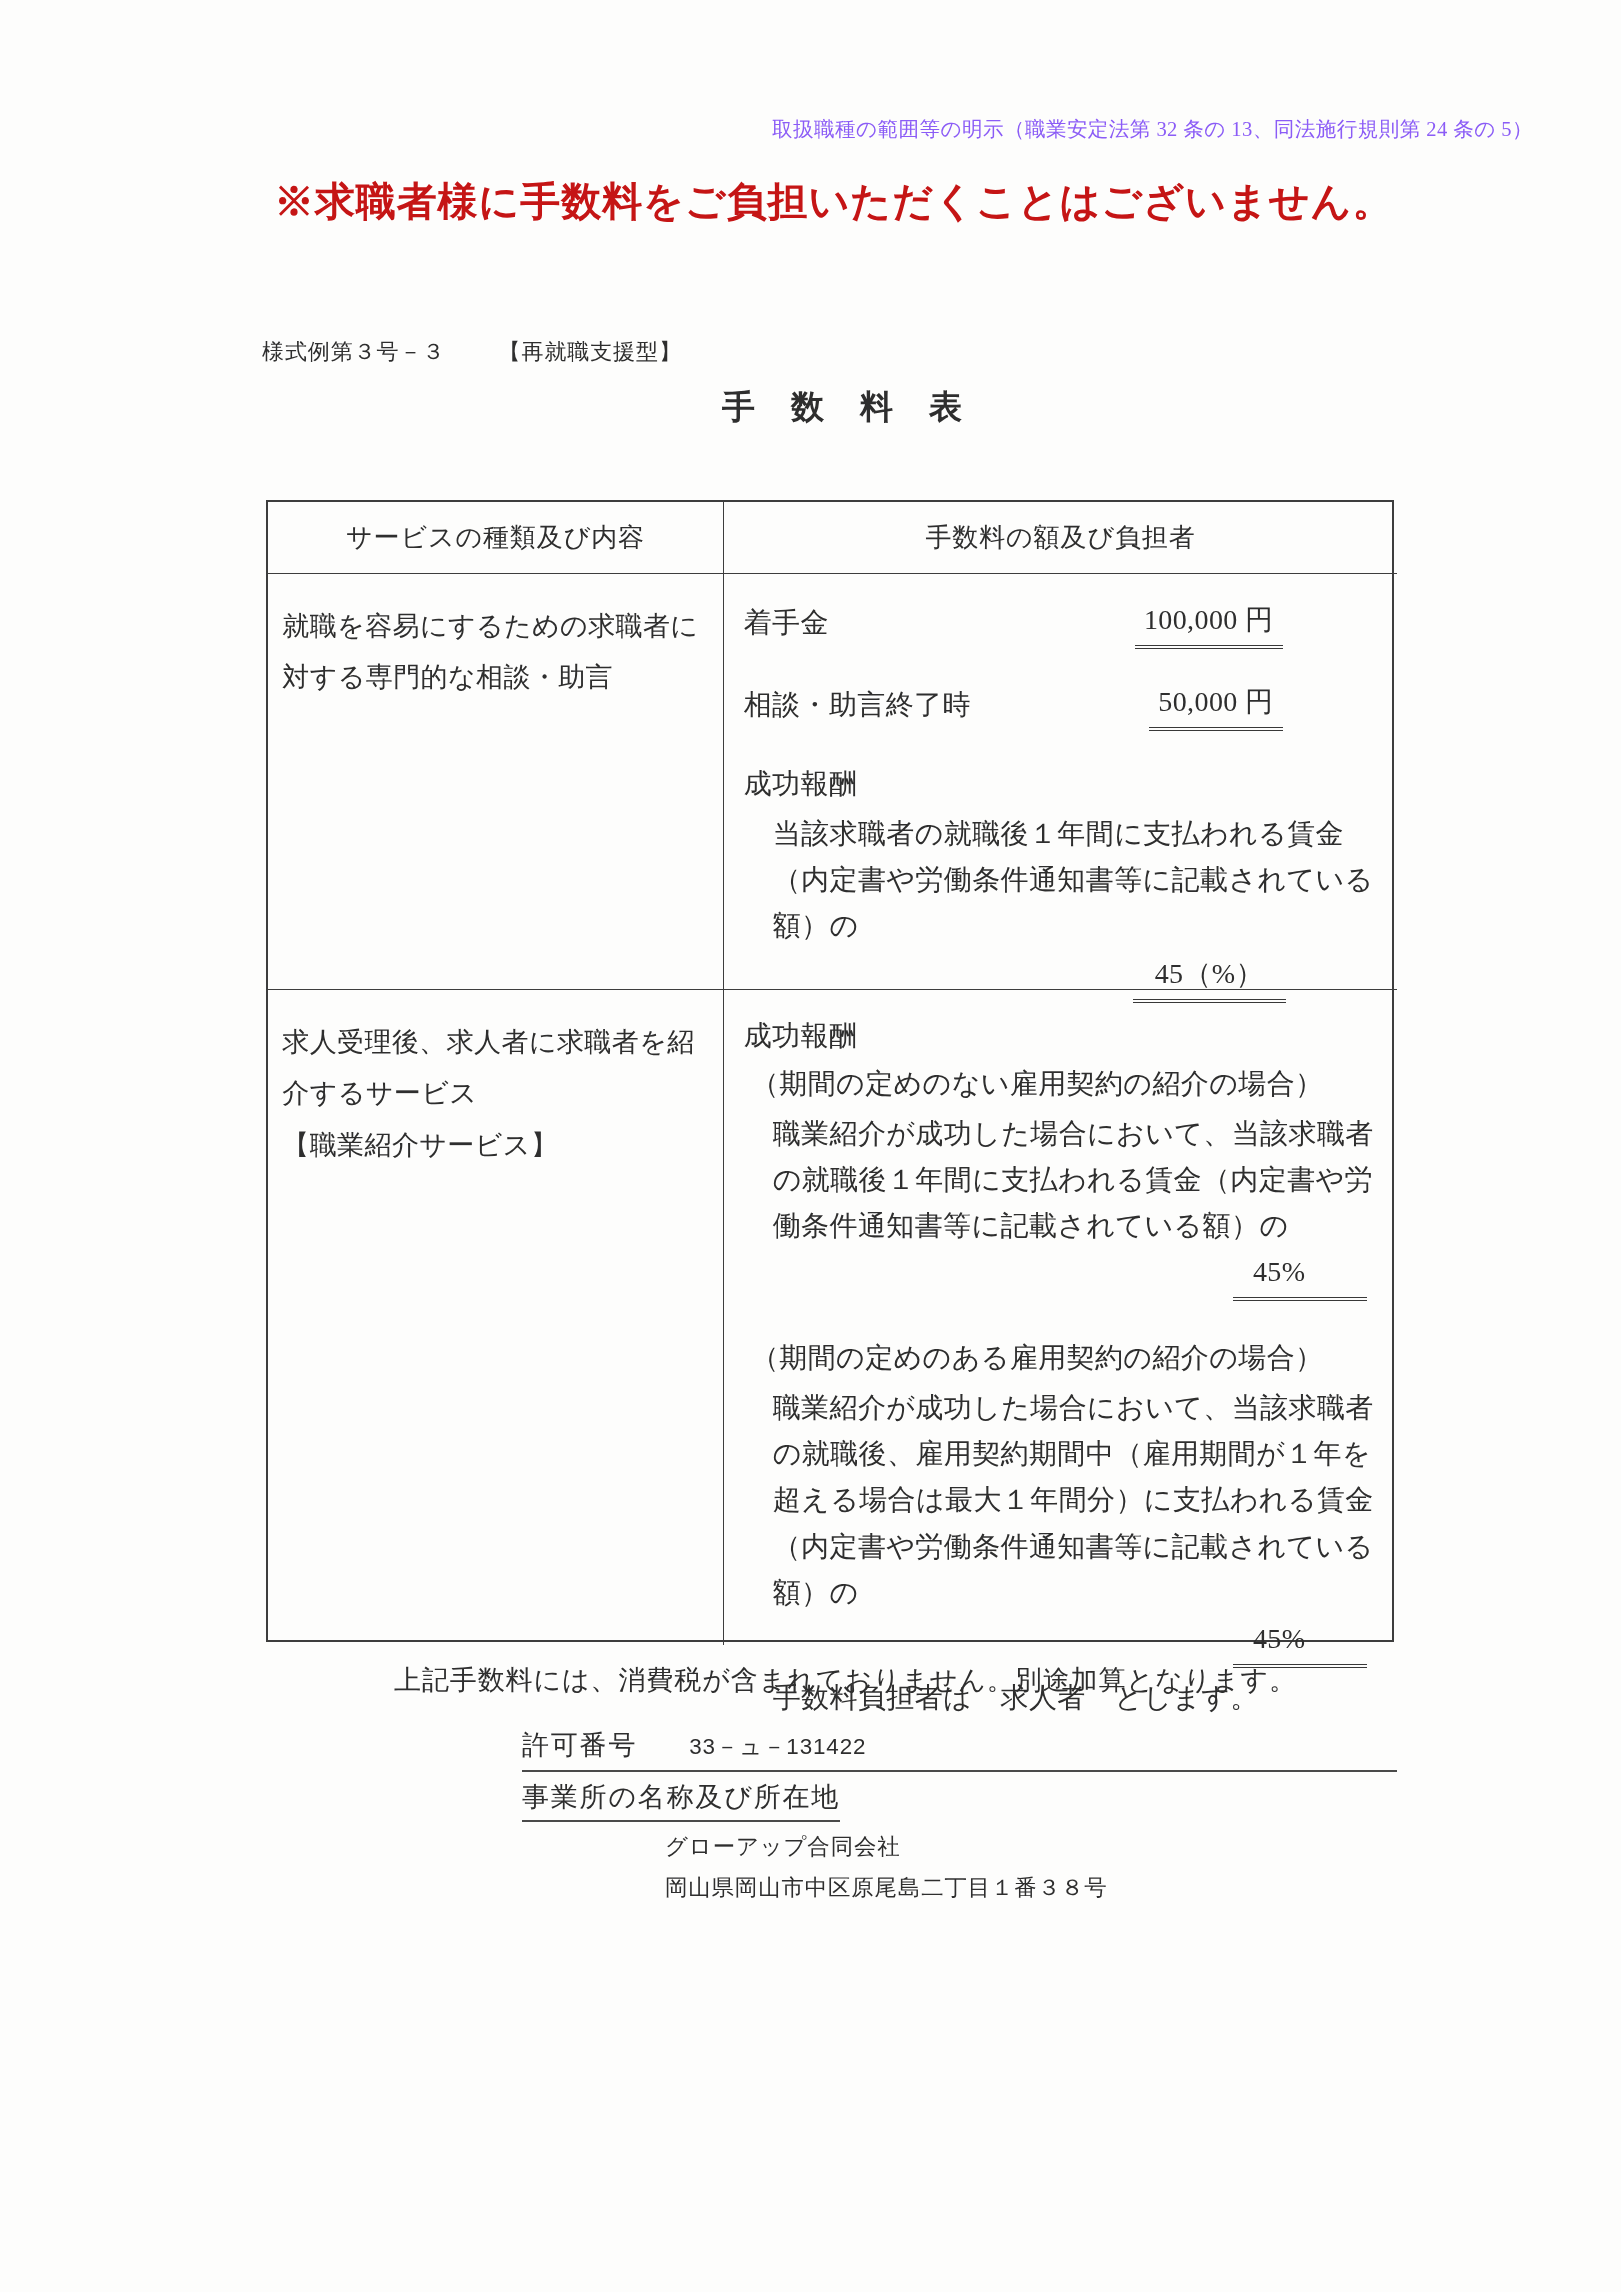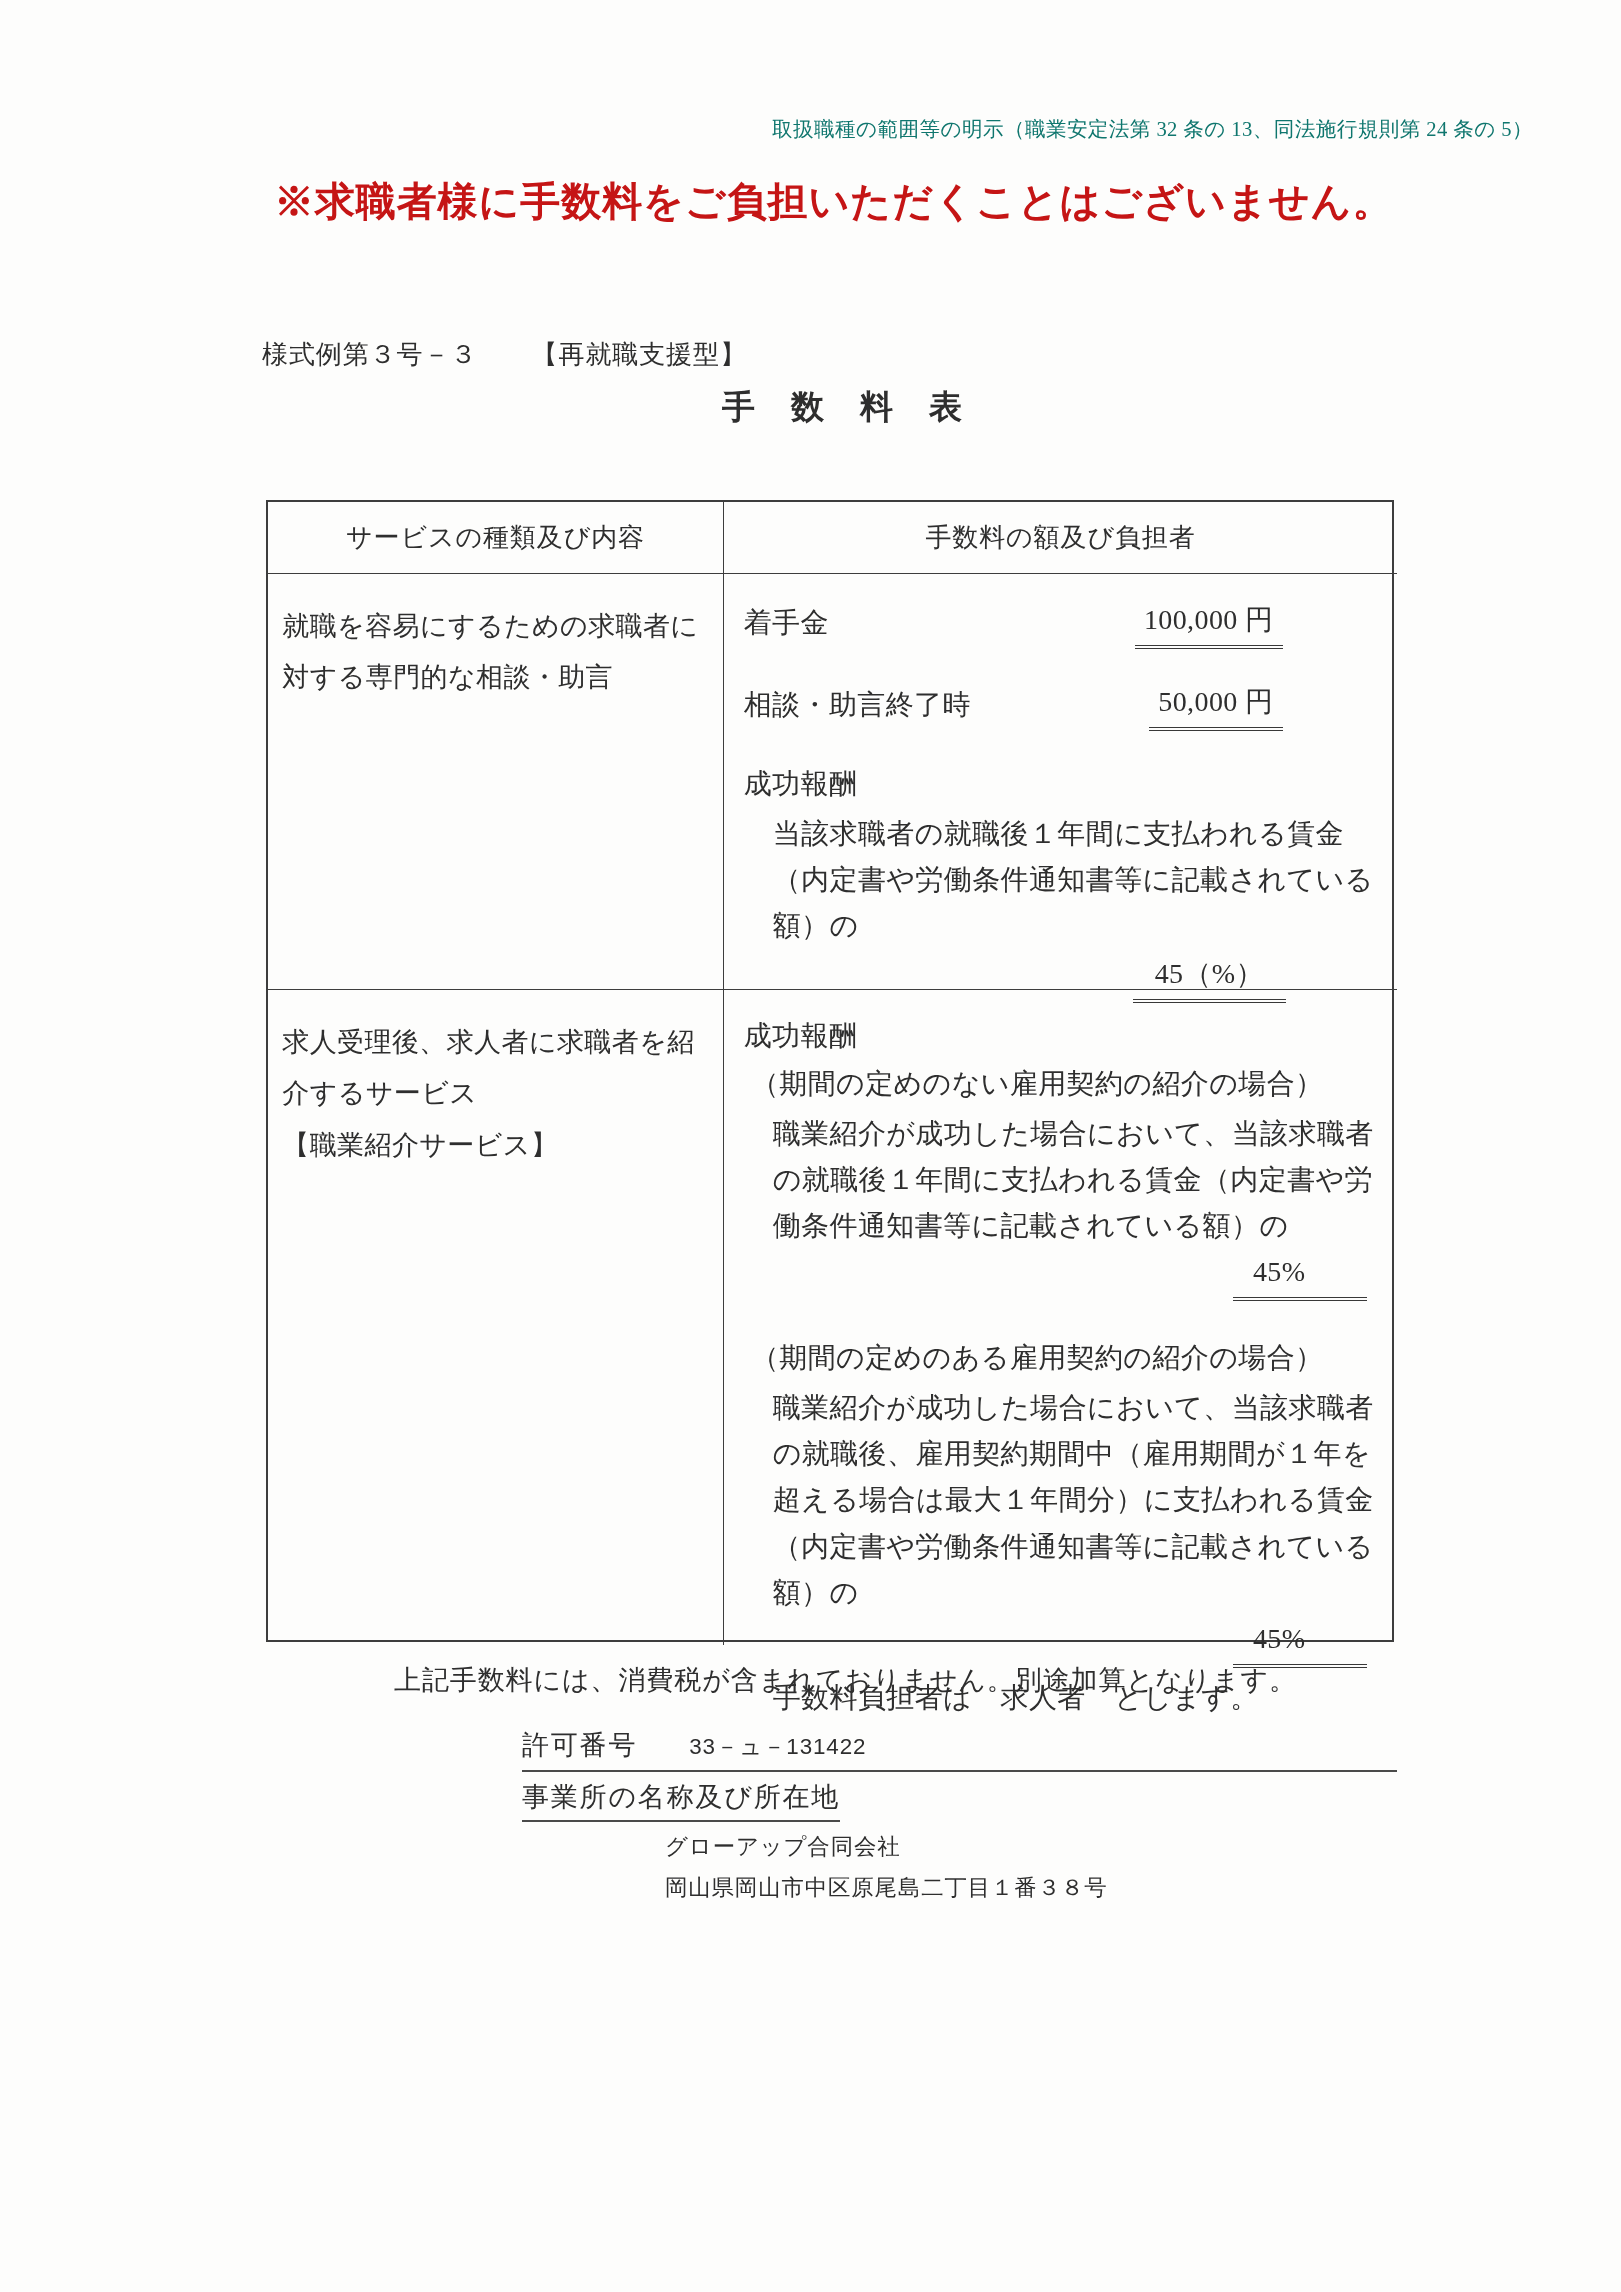--- a/index.html
+++ b/index.html
@@ -12,30 +12,30 @@
   .page{
     position:relative;
     width:1621px;height:2293px;
     background:var(--paper);
     font-family:"Liberation Serif","DejaVu Serif",serif;
     color:var(--ink);
     overflow:hidden;
   }
   .doc-ref{
     position:absolute;top:115px;left:772px;width:716px;
-    font-size:20.6px;letter-spacing:0.4px;color:#0f766e;white-space:nowrap;
+    font-size:20.6px;letter-spacing:0.4px;color:#8b5cf6;white-space:nowrap;
   }
   .red-notice{
     position:absolute;top:174px;left:274px;
     font-size:40px;font-weight:bold;letter-spacing:0.9px;
     color:var(--accent-red);white-space:nowrap;
   }
   .form-label{
     position:absolute;top:337px;left:262px;
-    font-size:26px;letter-spacing:0.9px;white-space:nowrap;
+    font-size:22px;letter-spacing:0.9px;white-space:nowrap;
   }
   .form-label .form-type{margin-left:47px;}
   .title{
     position:absolute;top:385px;left:722px;margin:0;
     font-size:33px;font-weight:bold;letter-spacing:36px;white-space:nowrap;
   }
   .fee-table{
     position:absolute;top:500px;left:266px;width:1128px;height:1142px;
     display:grid;
     grid-template-columns:456px 673px;

